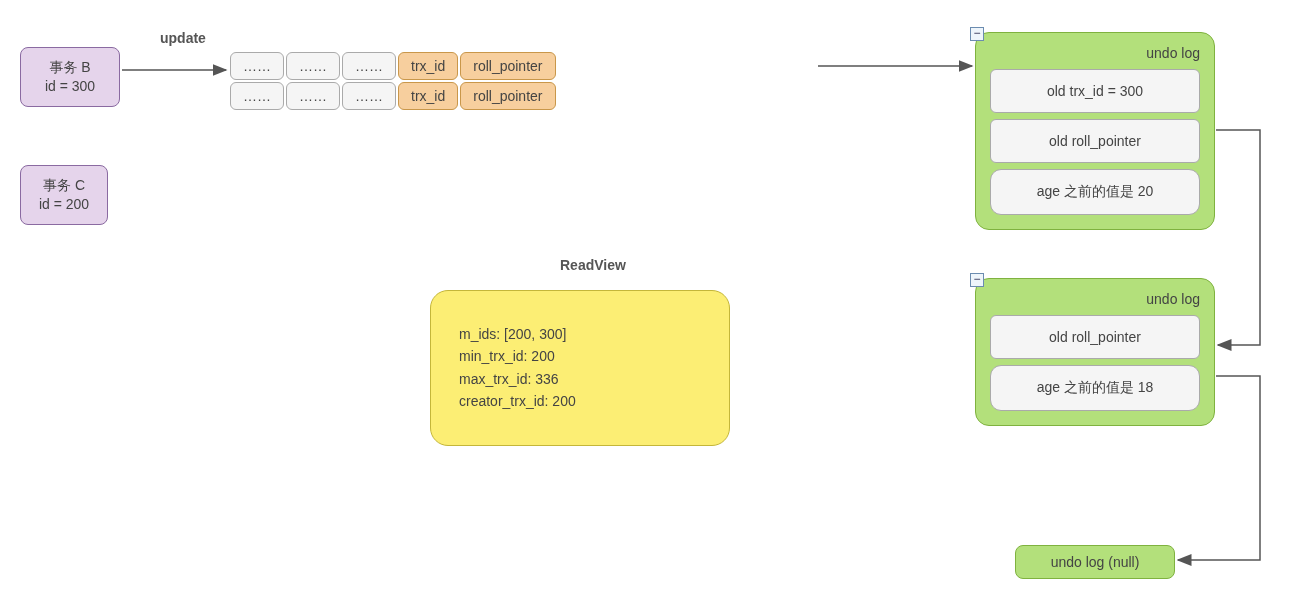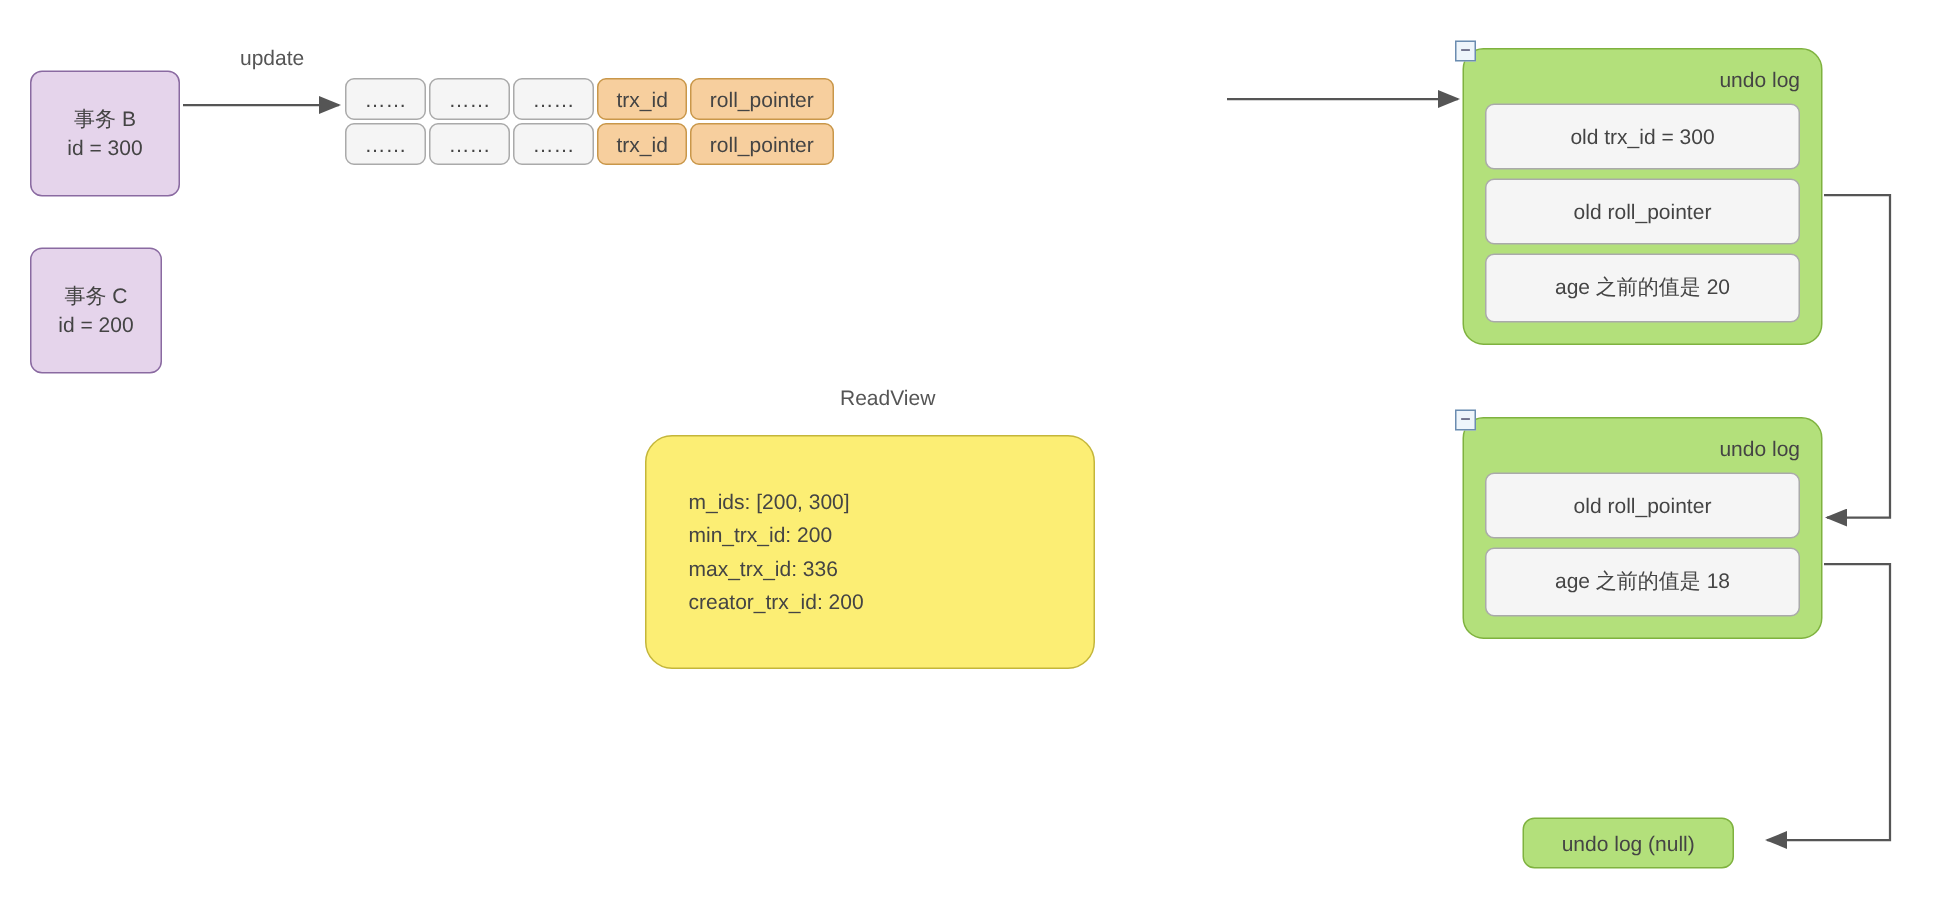--- a/index.html
+++ b/index.html
@@ -13,26 +13,26 @@
     color: #444;
     background: #fff;
   }
   .abs { position: absolute; }
 
   .trx-box {
     background: #e5d4eb;
     border: 1px solid #8a6aa1;
     border-radius: 8px;
     text-align: center;
-    padding: 22px 10px;
+    padding: 10px 10px;
     line-height: 1.35;
   }
 
   .label-text {
-    font-weight: normal;
+    font-weight: bold;
     color: #555;
   }
 
   .table-wrap {
     position: absolute;
   }
   .tbl {
     border-collapse: separate;
     border-spacing: 2px;
   }
@@ -69,21 +69,21 @@
     margin-bottom: 8px;
   }
   .undo-row {
     background: #f5f5f5;
     border: 1px solid #aaa;
     border-radius: 6px;
     padding: 13px 10px;
     text-align: center;
     margin-bottom: 6px;
   }
-  .undo-row:last-child { margin-bottom: 0; }
+  .undo-row:last-child { margin-bottom: 0; border-radius: 11px; }
 
   .collapse-icon {
     position: absolute;
     top: -6px;
     left: -6px;
     width: 14px;
     height: 14px;
     background: #eef5fb;
     border: 1px solid #6b8cb0;
     font-size: 12px;
@@ -161,21 +161,21 @@
   <div class="undo-row">age 之前的值是 20</div>
 </div>
 
 <div class="undo-box" style="left:975px; top:278px;">
   <div class="collapse-icon">−</div>
   <div class="undo-title">undo log</div>
   <div class="undo-row">old roll_pointer</div>
   <div class="undo-row">age 之前的值是 18</div>
 </div>
 
-<div class="undo-null" style="left:1015px; top:545px; width:141px;">undo log (null)</div>
+<div class="undo-null" style="left:1015px; top:545px; width:160px;">undo log (null)</div>
 
 <svg class="arrows">
   <defs>
     <marker id="arrowhead" markerWidth="10" markerHeight="8" refX="9" refY="4" orient="auto">
       <path d="M0,0 L10,4 L0,8 Z" fill="#555"></path>
     </marker>
   </defs>
 
   <line x1="122" y1="70" x2="226" y2="70" stroke="#555" stroke-width="1.5" marker-end="url(#arrowhead)"></line>
 

